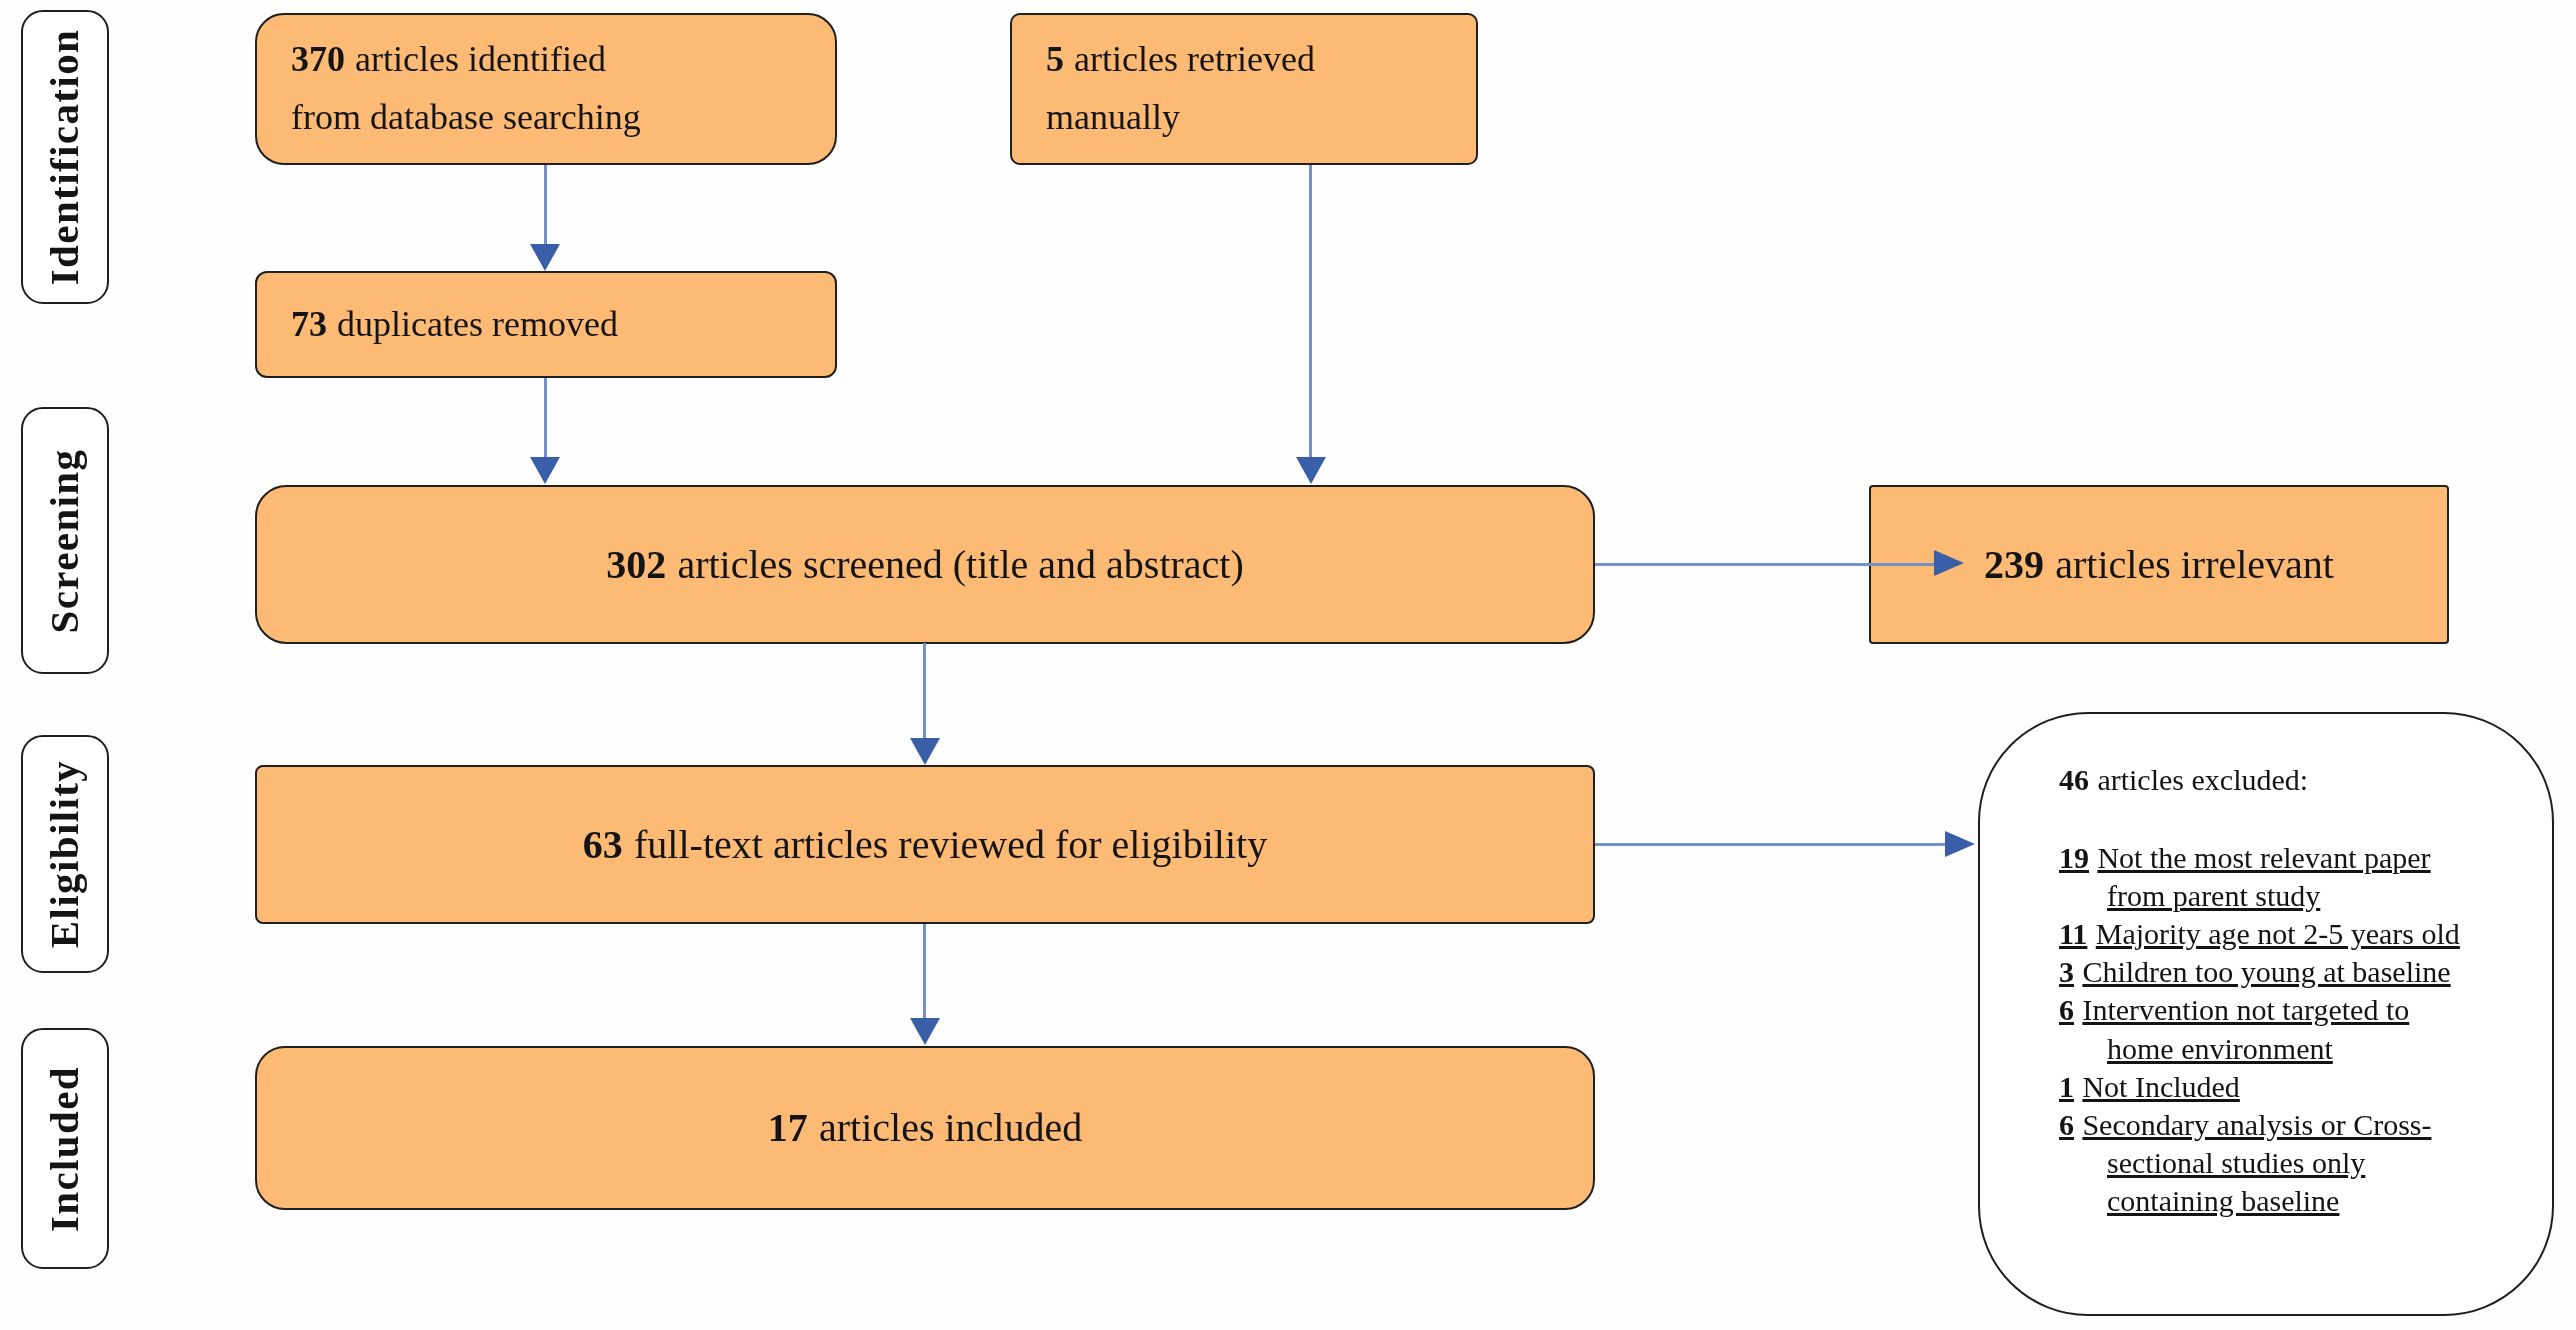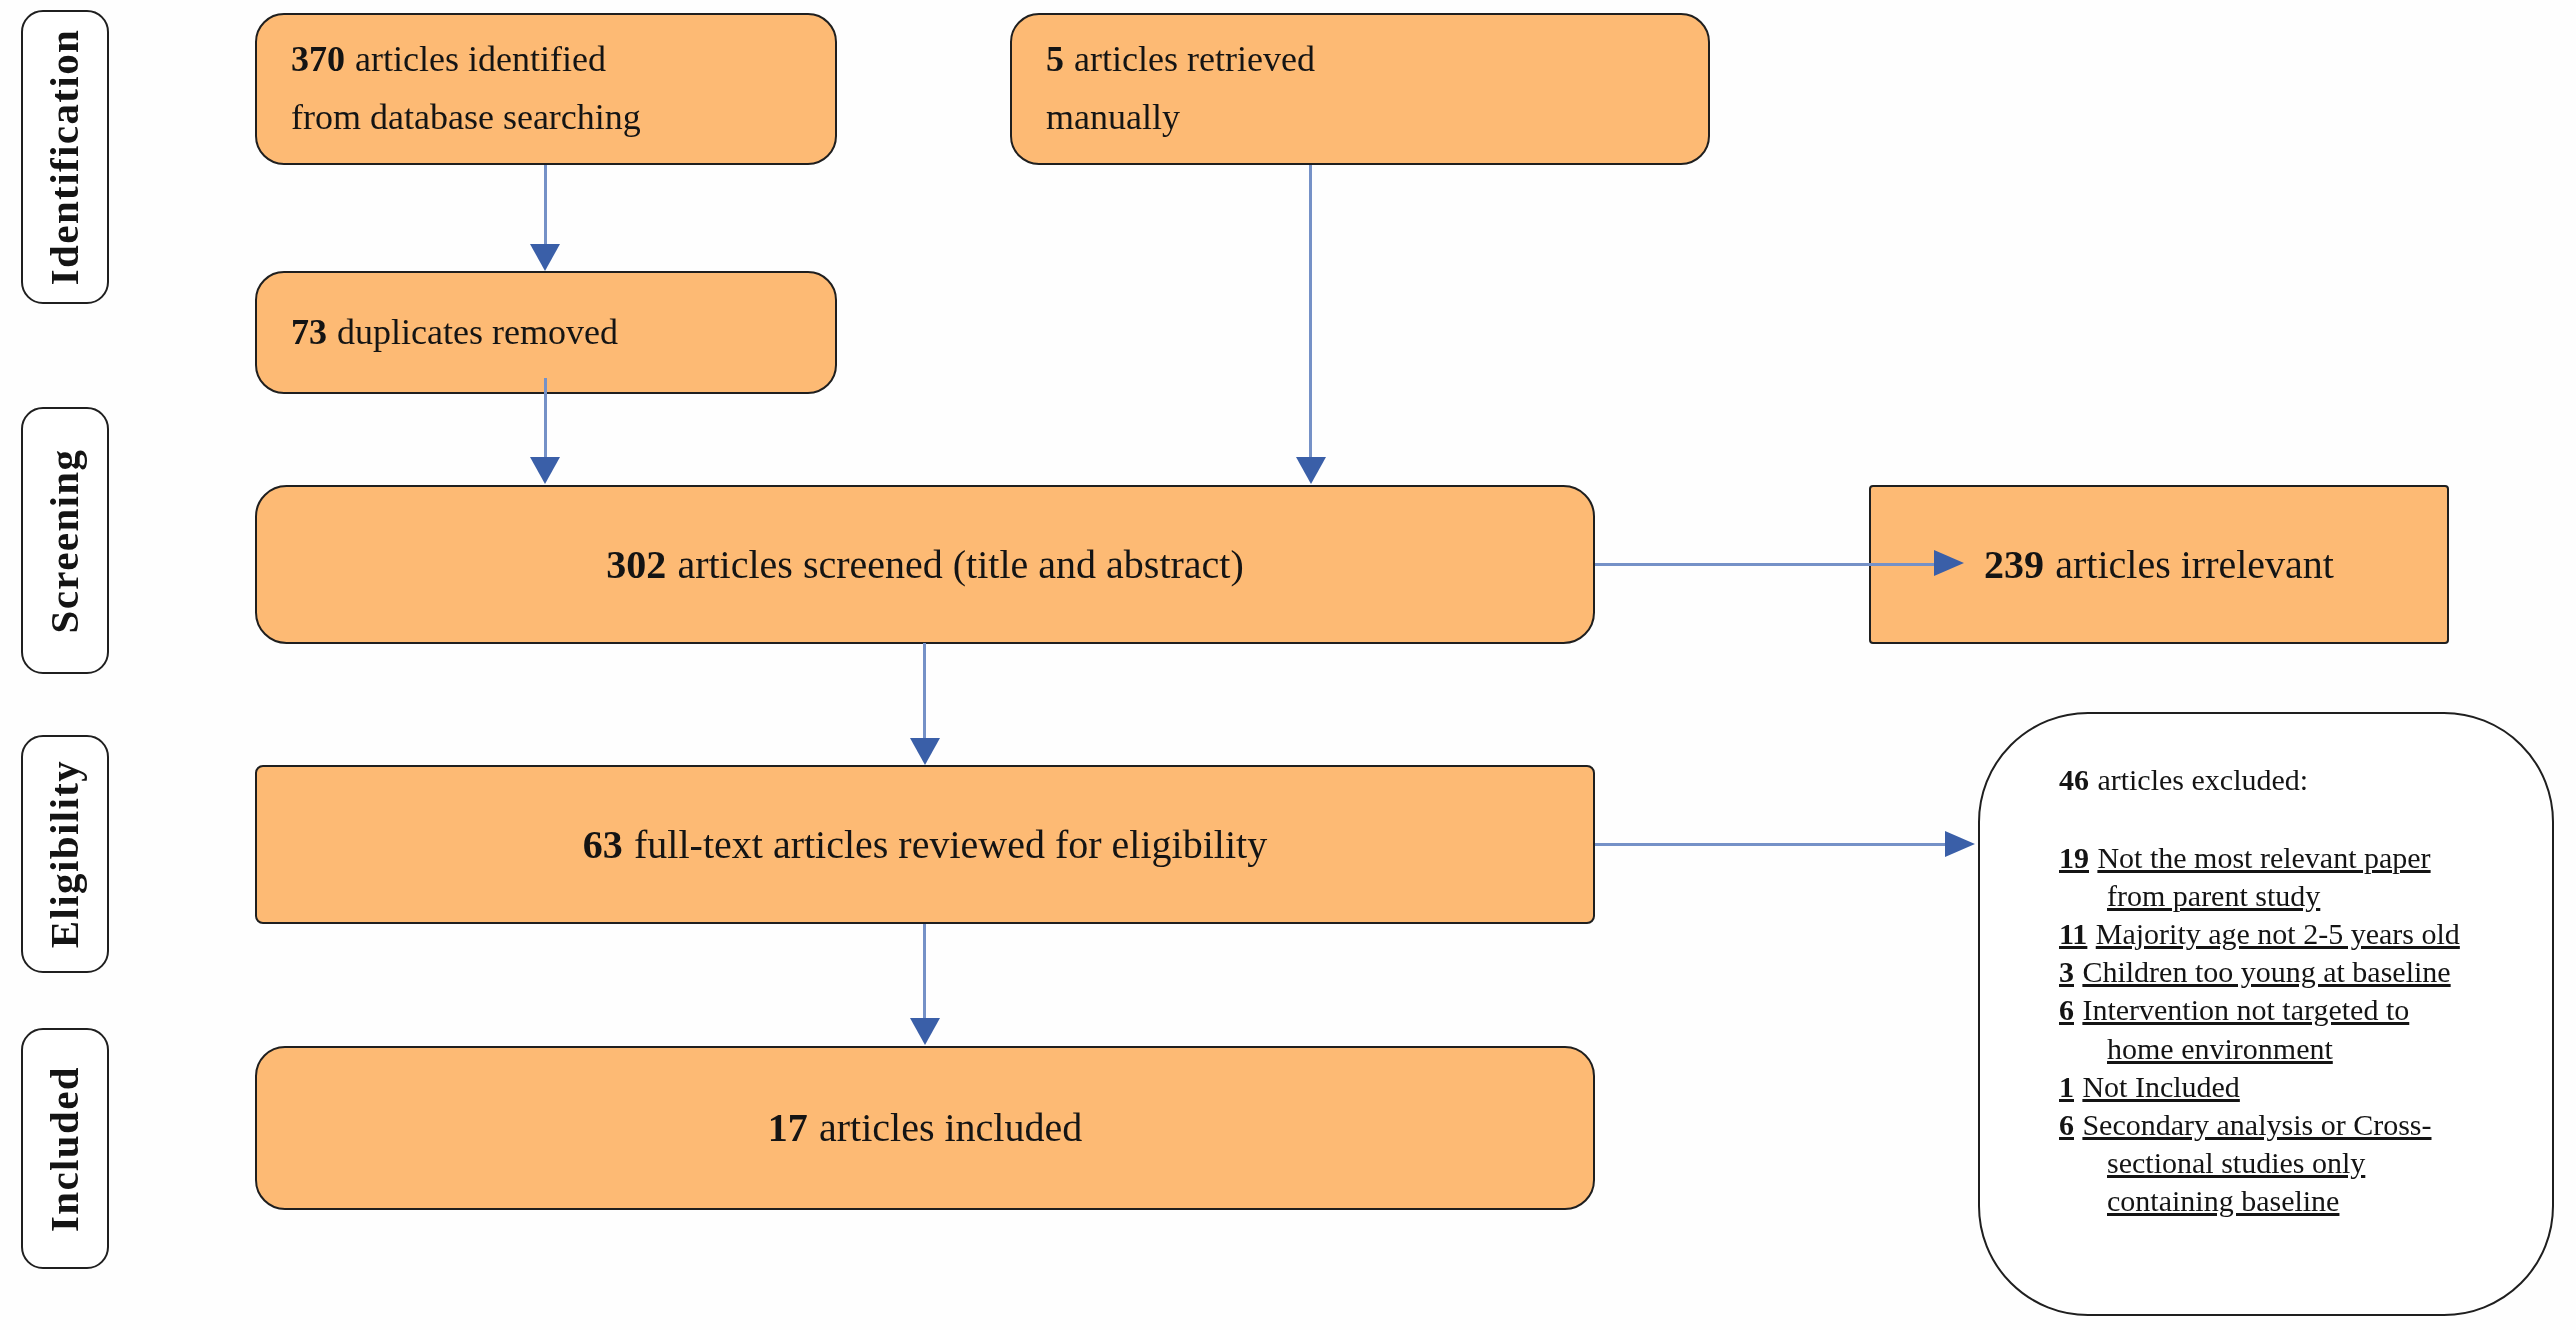--- a/index.html
+++ b/index.html
@@ -118,28 +118,28 @@
     <span class="rot">Included</span>
   </div>
 
   <div class="fbox box-small" style="left:255px; top:13px; width:582px; height:152px; border-radius:29px;">
     <div class="inner">
       <span class="num">370</span><span class="txt">articles identified
 from database searching</span>
     </div>
   </div>
 
-  <div class="fbox box-small" style="left:1010px; top:13px; width:700px; height:152px; border-radius:29px;">
+  <div class="fbox box-small" style="left:1010px; top:13px; width:468px; height:152px; border-radius:10px;">
     <div class="inner">
       <span class="num">5</span><span class="txt">articles retrieved
 manually</span>
     </div>
   </div>
 
-  <div class="fbox box-small" style="left:255px; top:271px; width:582px; height:123px; border-radius:29px;">
+  <div class="fbox box-small" style="left:255px; top:271px; width:582px; height:107px; border-radius:12px;">
     <div class="inner">
       <span class="num">73</span><span class="txt">duplicates removed</span>
     </div>
   </div>
 
   <div class="fbox box-wide" style="left:255px; top:485px; width:1340px; height:159px; border-radius:31.5px;">
     <div>
       <span class="num">302</span><span class="txt">articles screened (title and abstract)</span>
     </div>
   </div>

